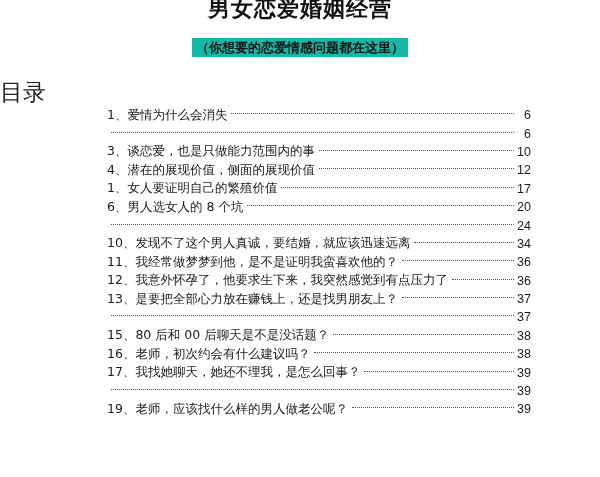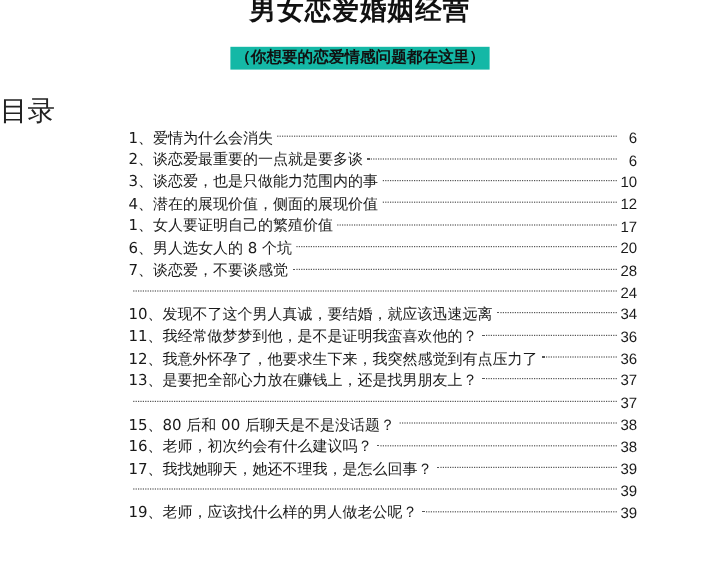--- a/index.html
+++ b/index.html
@@ -27,21 +27,20 @@
 </div>
 <div class="toc-heading">目录</div>
 
 <div class="toc">
   <div class="row">
       <span class="label">1、爱情为什么会消失</span>
       <span class="dots"></span>
       <span class="page">6</span>
     </div>
   <div class="row">
-      <span class="label">2、谈恋爱最重要的一点就是要多谈</span>
       <span class="dots"></span>
       <span class="page">6</span>
     </div>
   <div class="row">
       <span class="label">3、谈恋爱，也是只做能力范围内的事</span>
       <span class="dots"></span>
       <span class="page">10</span>
     </div>
   <div class="row">
       <span class="label">4、潜在的展现价值，侧面的展现价值</span>
@@ -50,25 +49,20 @@
     </div>
   <div class="row">
       <span class="label">1、女人要证明自己的繁殖价值</span>
       <span class="dots"></span>
       <span class="page">17</span>
     </div>
   <div class="row">
       <span class="label">6、男人选女人的 8 个坑</span>
       <span class="dots"></span>
       <span class="page">20</span>
-    </div>
-  <div class="row">
-      <span class="label">7、谈恋爱，不要谈感觉</span>
-      <span class="dots"></span>
-      <span class="page">28</span>
     </div>
   <div class="row">
       <span class="dots"></span>
       <span class="page">24</span>
     </div>
   <div class="row">
       <span class="label">10、发现不了这个男人真诚，要结婚，就应该迅速远离</span>
       <span class="dots"></span>
       <span class="page">34</span>
     </div>

